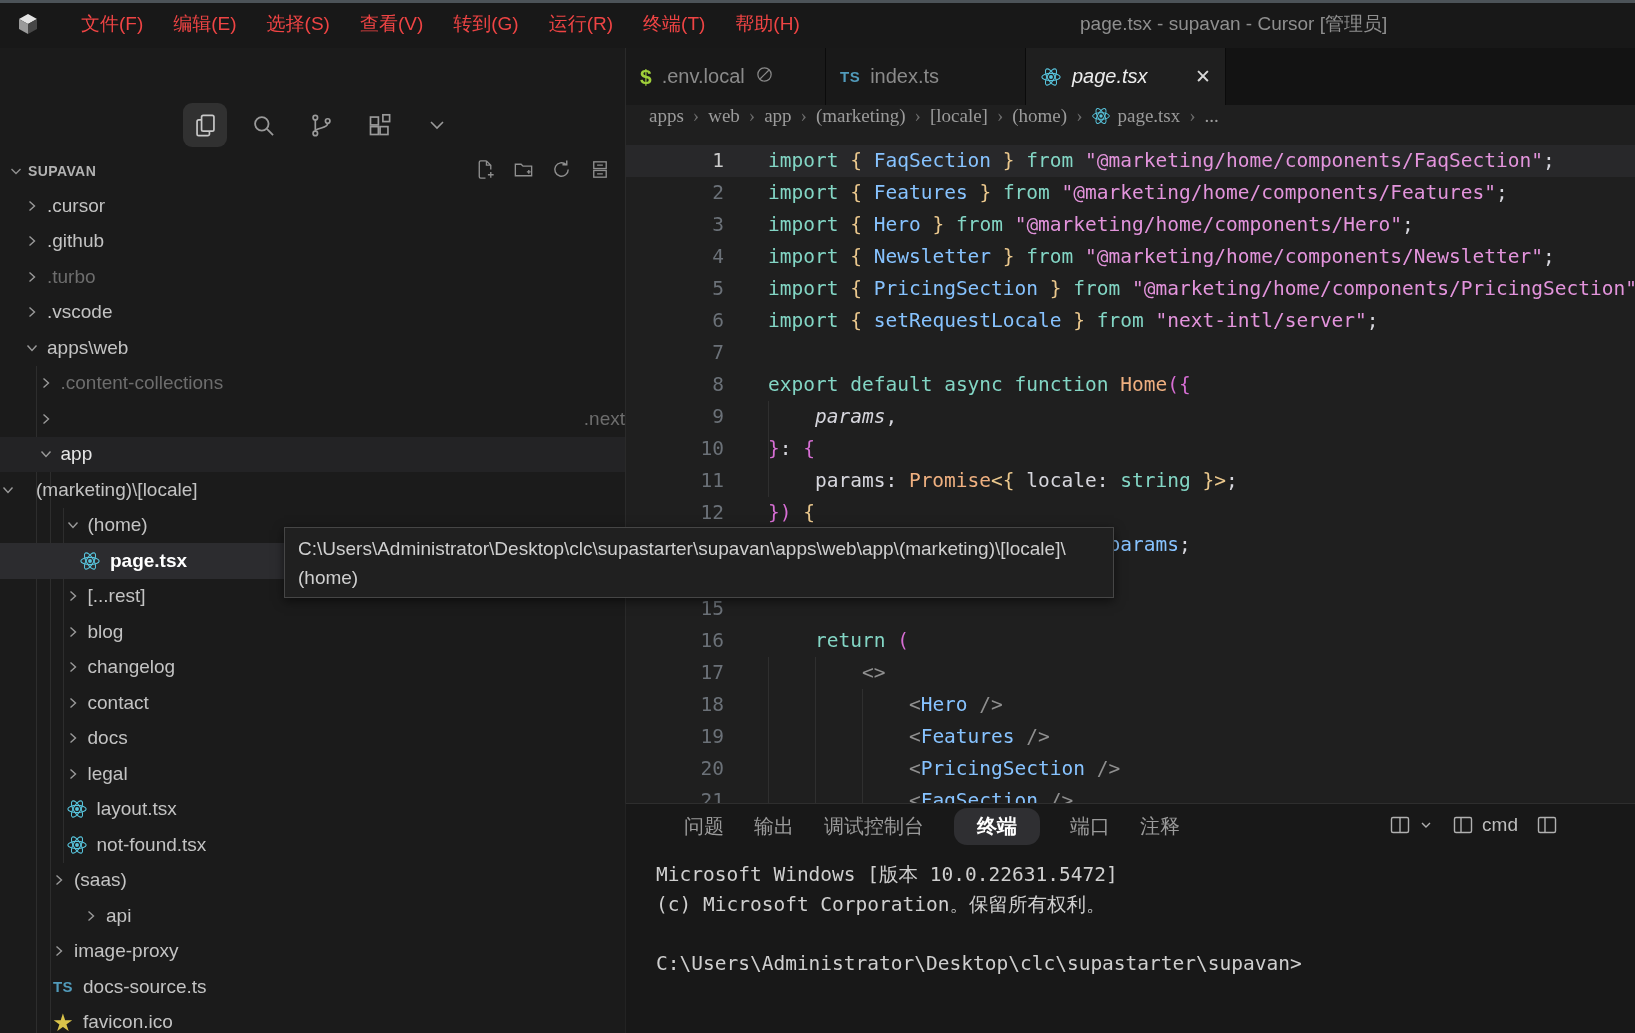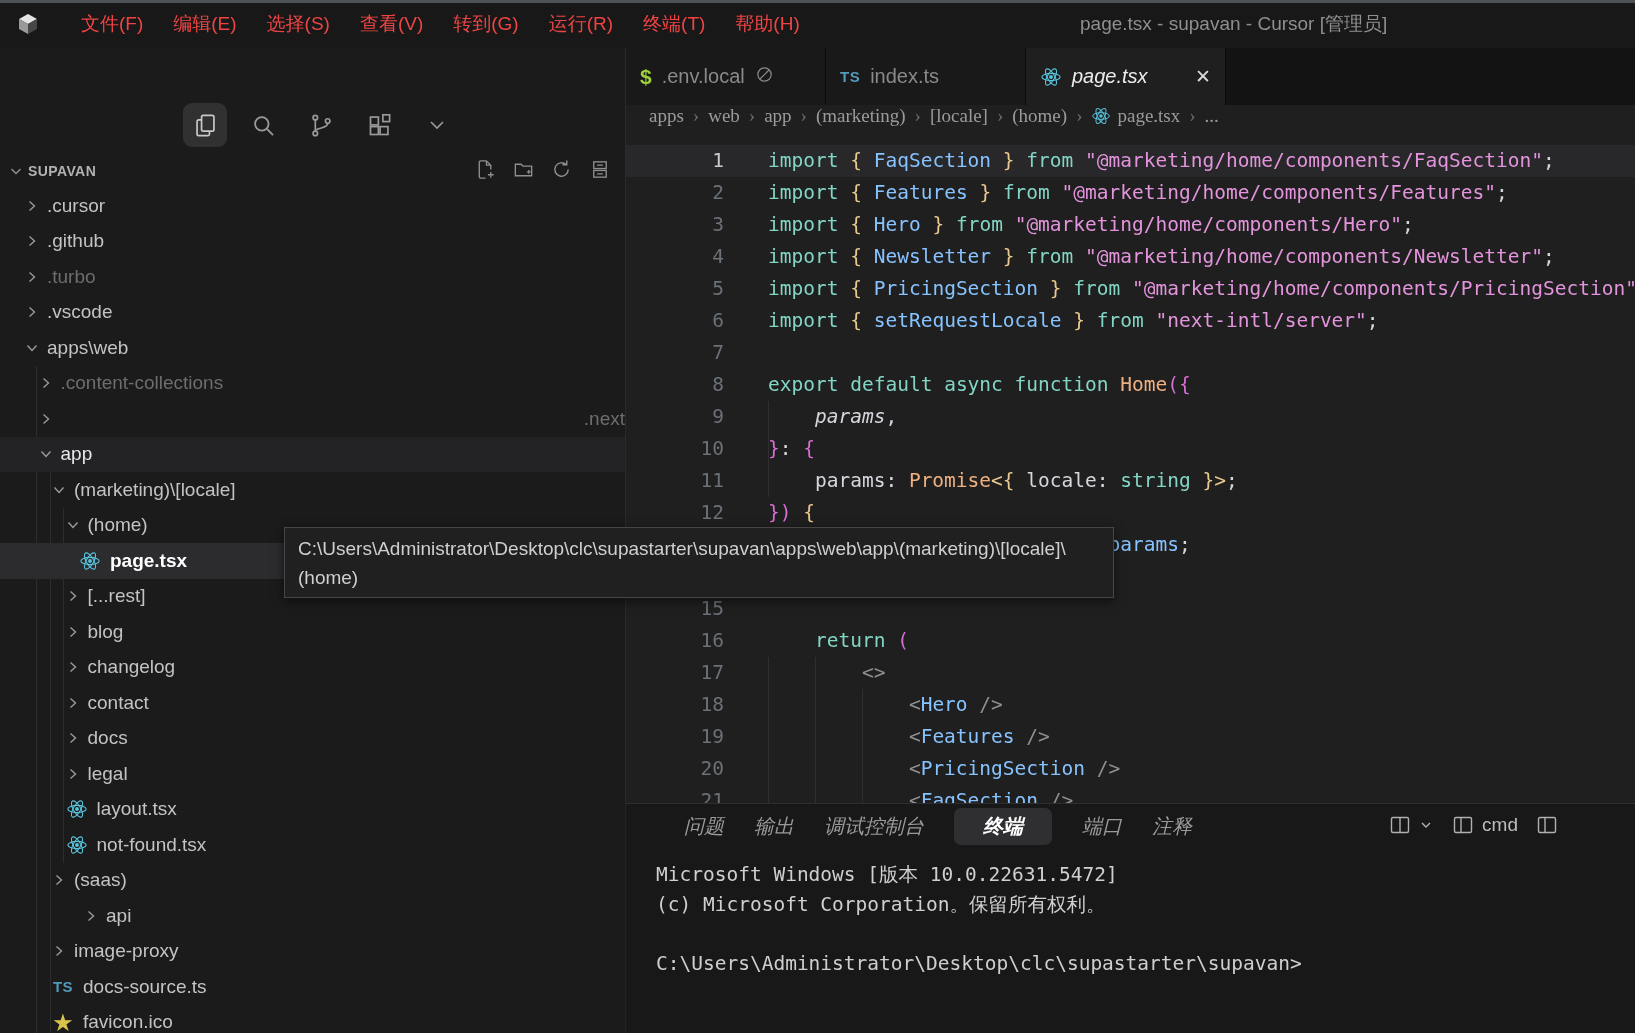--- a/index.html
+++ b/index.html
@@ -73,22 +73,22 @@
   .cg1 { left:142px; top:259px; height:96px; }
   .cg2 { left:142px; top:515px; height:146px; }
   .cg3 { left:189px; top:515px; height:146px; }
   .cg4 { left:236px; top:547px; height:114px; }
 
   
   .panel { position:absolute; left:625px; top:803px; width:1010px; height:230px; background:#181818;
            border-top:1px solid #2e2e2e; border-left:1px solid rgba(255,255,255,.05); z-index:8; }
   .panel-tabs { position:absolute; left:58px; top:0; height:44px; display:flex; gap:30px; align-items:center;
                 font-size:20px; color:#9a9a9a; }
-  .panel-tab { cursor:pointer;font-style:italic; }
-  .panel-tab.active { background:#2f2f32; color:#ffffff; font-weight:700; padding:5px 29px; border-radius:7px; }
+  .panel-tab { cursor:pointer; }
+  .panel-tab.active { background:#2f2f32; color:#ffffff; font-weight:700; padding:5px 23px; border-radius:13px; }
   .panel-actions { position:absolute; right:76px; top:9px; display:flex; gap:17px; align-items:center; color:#b5b5b5; }
   .panel-actions .pa-icon { display:inline-flex; width:24px; }
   .panel-actions .pa-chev { display:inline-flex; width:15px; margin-left:-10px; }
   .shell-label { font-size:19px; color:#bdbdbd; margin-left:-10px; }
   .terminal { position:absolute; left:30px; top:56px; font-family:"DejaVu Sans Mono", monospace;
               font-size:19.5px; line-height:29.5px; color:#cfcfcf; white-space:pre; }
   .term-line { height:29.5px; }
 
   
   .tooltip { position:absolute; left:284px; top:527px; width:830px; height:71px; background:#202020;
@@ -258,21 +258,21 @@
           <span>.next</span>
         </div>
         <div class="tree-row highlight" style="padding-left: 37.5px;">
           <span class="chevbox">
             <svg viewBox="0 0 16 16" width="16" height="16">
               <path d="M3.5 5.5l4.5 5 4.5-5" fill="none" stroke="#9a9a9a" stroke-width="1.4"></path>
             </svg>
           </span>
           <span>app</span>
         </div>
-        <div class="tree-row" style="padding-left: 51px;">
+        <div class="tree-row" style=" gap: 13px;">
           <span class="chevbox">
             <svg viewBox="0 0 16 16" width="16" height="16">
               <path d="M3.5 5.5l4.5 5 4.5-5" fill="none" stroke="#9a9a9a" stroke-width="1.4"></path>
             </svg>
           </span>
           <span>(marketing)\[locale]</span>
         </div>
         <div class="tree-row" style="padding-left: 64.5px;">
           <span class="chevbox">
             <svg viewBox="0 0 16 16" width="16" height="16">

